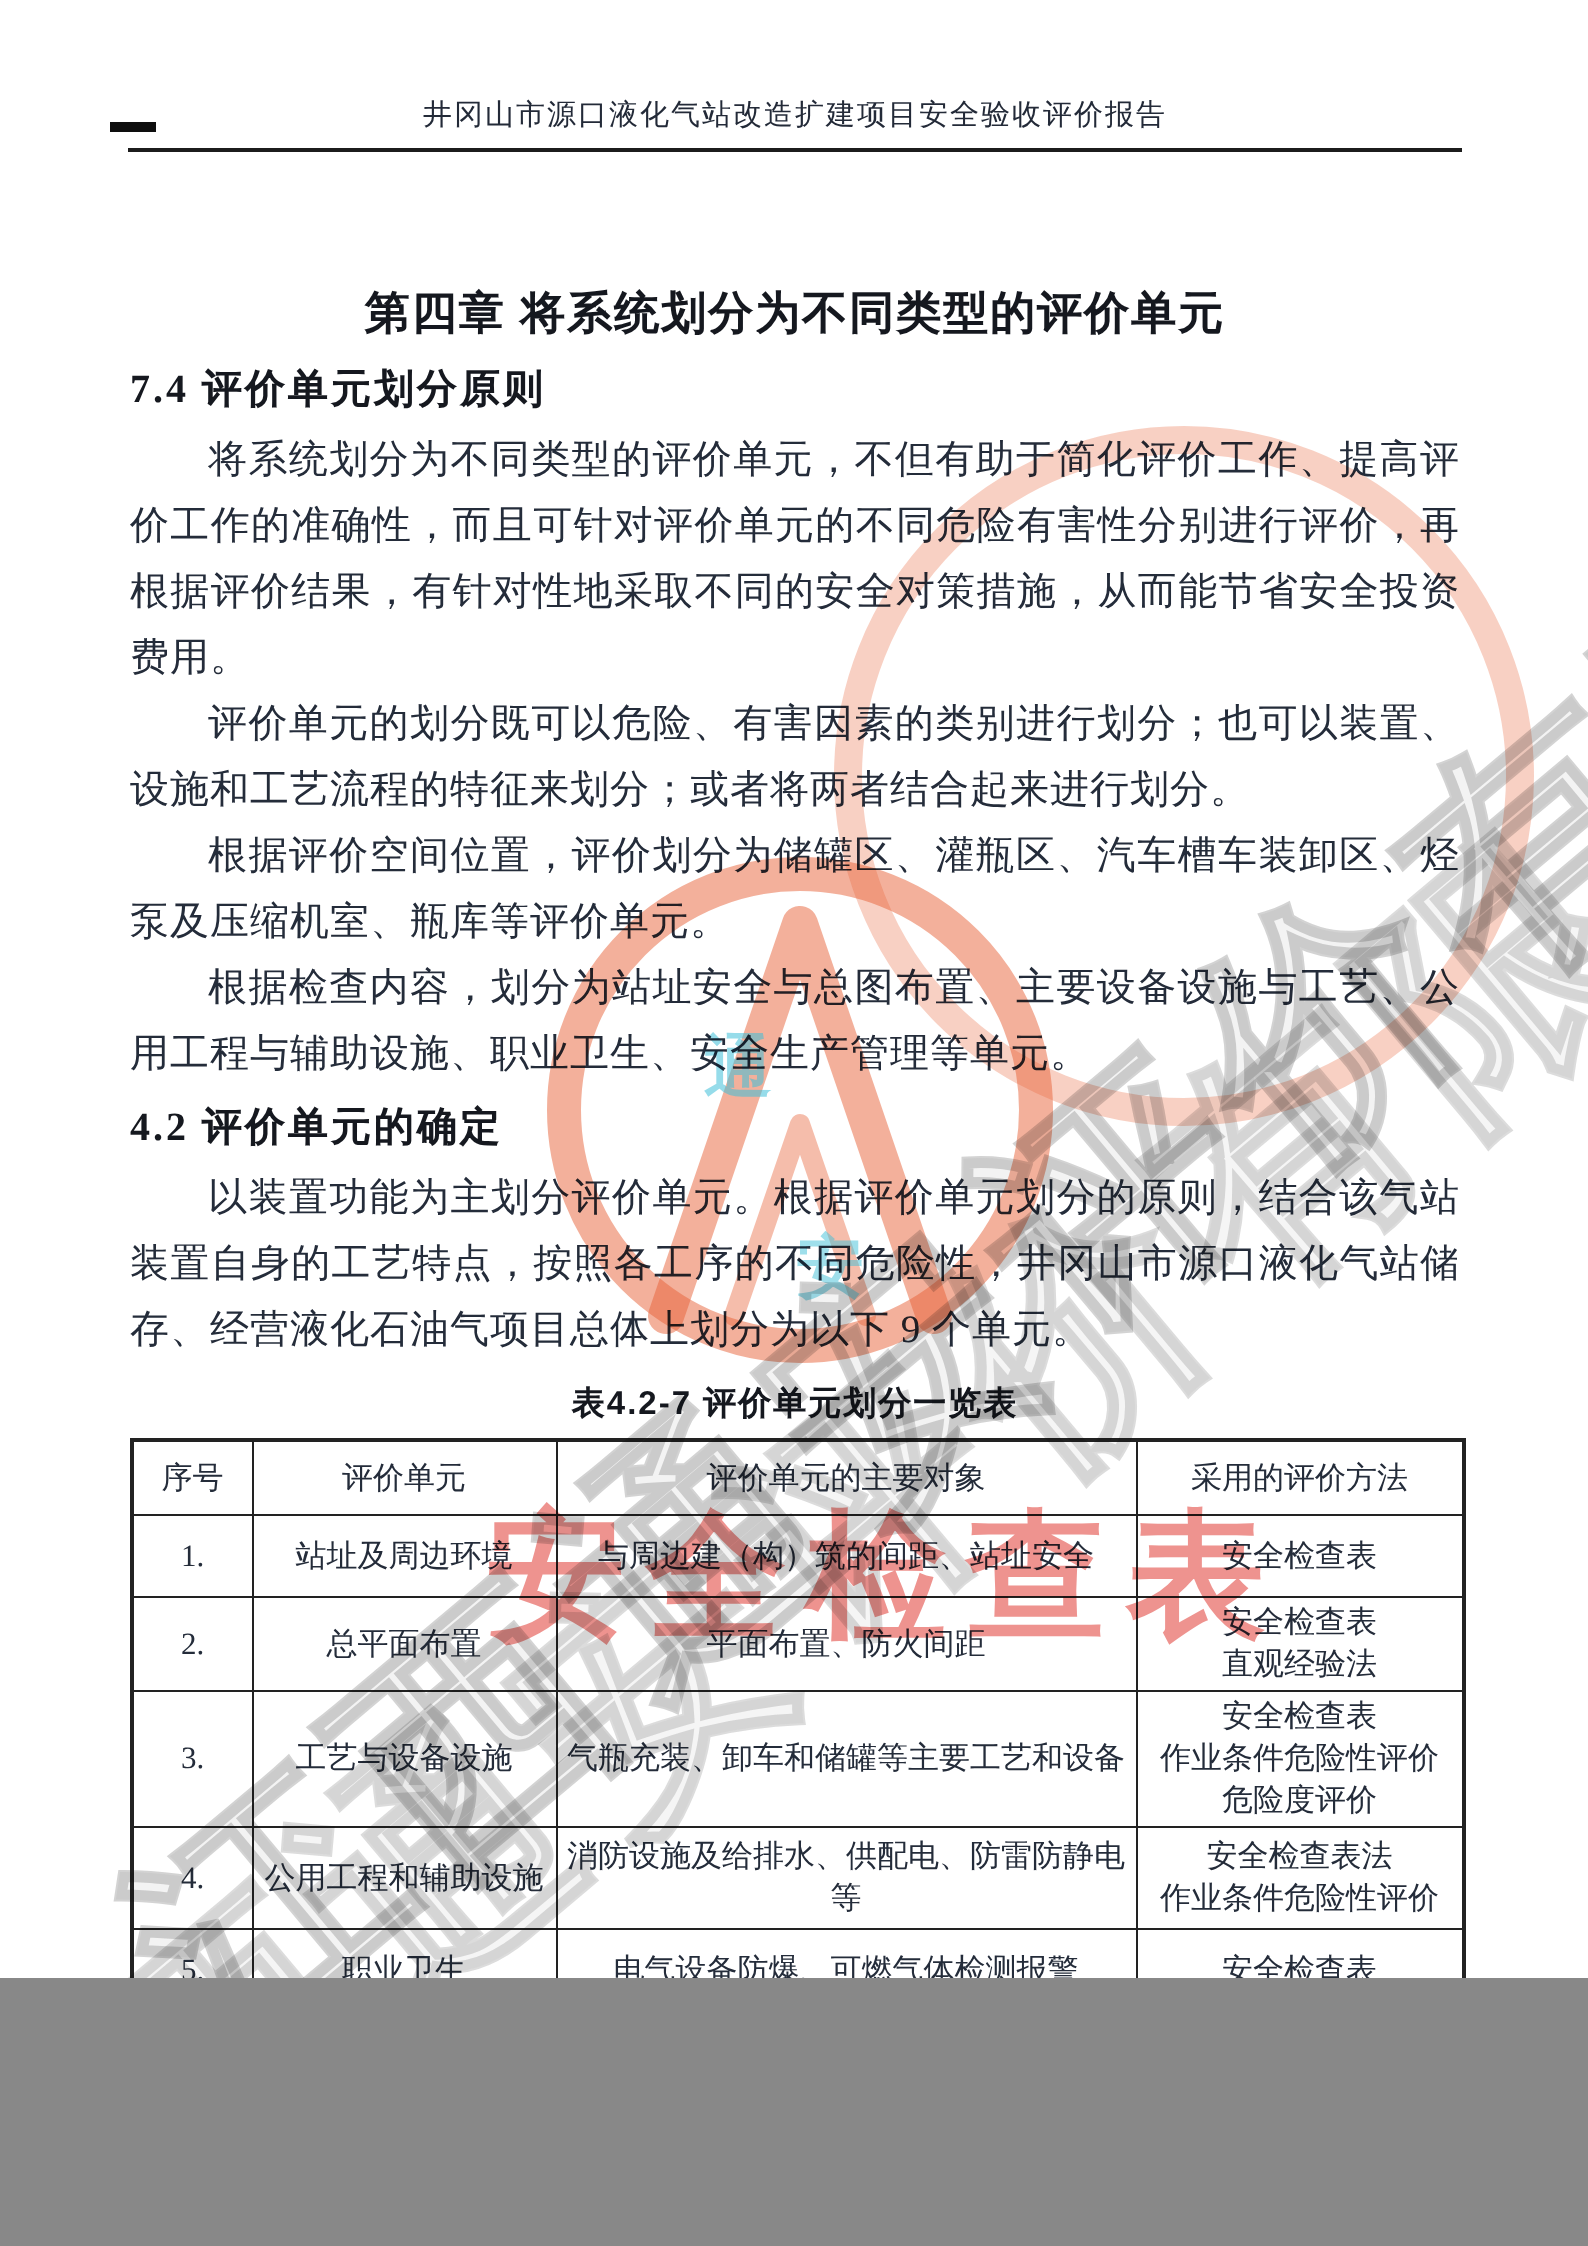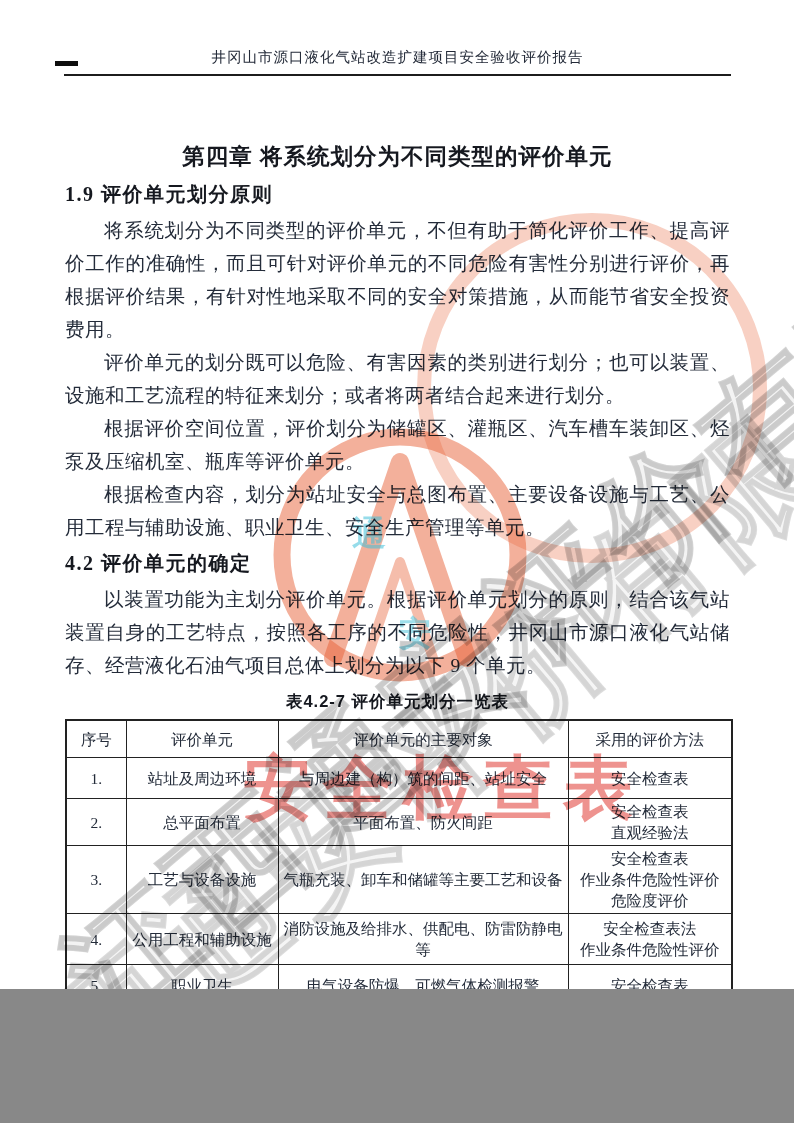--- a/index.html
+++ b/index.html
@@ -99,21 +99,21 @@
     <path d="M333,658 L400,462 L467,658" fill="none" stroke="rgba(232,98,56,0.5)" stroke-width="18" stroke-linejoin="round" stroke-linecap="round"></path>
     <path d="M367,658 L400,562 L433,658" fill="none" stroke="rgba(232,98,56,0.42)" stroke-width="10" stroke-linejoin="round" stroke-linecap="round"></path>
     <text x="352" y="545" font-family="Liberation Sans, DejaVu Sans, sans-serif" font-size="34" font-weight="bold" fill="rgba(63,192,216,0.55)">通</text>
     <text x="398" y="645" font-family="Liberation Sans, DejaVu Sans, sans-serif" font-size="34" font-weight="bold" fill="rgba(63,192,216,0.5)">安</text>
   </svg>
   <div class="wm wm-red">安全检查表</div>
 
   <div class="content">
     <h1 class="chapter-title">第四章 将系统划分为不同类型的评价单元</h1>
 
-    <h2 class="sec-heading">1.9 评价单元划分原则</h2>
+    <h2 class="sec-heading">7.4 评价单元划分原则</h2>
     <p class="para">将系统划分为不同类型的评价单元，不但有助于简化评价工作、提高评价工作的准确性，而且可针对评价单元的不同危险有害性分别进行评价，再根据评价结果，有针对性地采取不同的安全对策措施，从而能节省安全投资费用。</p>
     <p class="para">评价单元的划分既可以危险、有害因素的类别进行划分；也可以装置、设施和工艺流程的特征来划分；或者将两者结合起来进行划分。</p>
     <p class="para">根据评价空间位置，评价划分为储罐区、灌瓶区、汽车槽车装卸区、烃泵及压缩机室、瓶库等评价单元。</p>
     <p class="para">根据检查内容，划分为站址安全与总图布置、主要设备设施与工艺、公用工程与辅助设施、职业卫生、安全生产管理等单元。</p>
 
     <h2 class="sec-heading">4.2 评价单元的确定</h2>
     <p class="para">以装置功能为主划分评价单元。根据评价单元划分的原则，结合该气站装置自身的工艺特点，按照各工序的不同危险性，井冈山市源口液化气站储存、经营液化石油气项目总体上划分为以下 9 个单元。</p>
 
     <div class="tbl-caption">表4.2-7  评价单元划分一览表</div>
 

